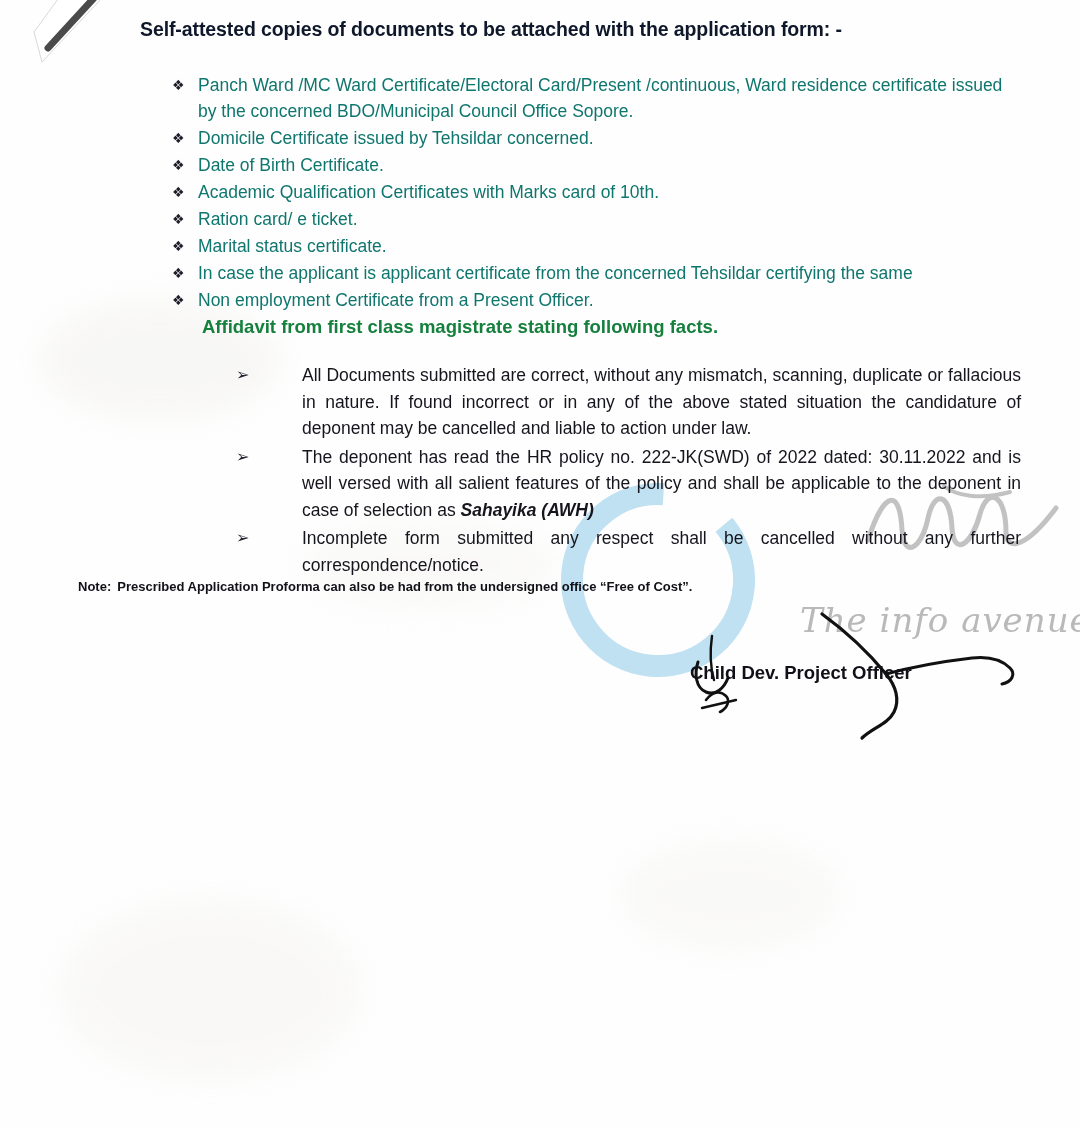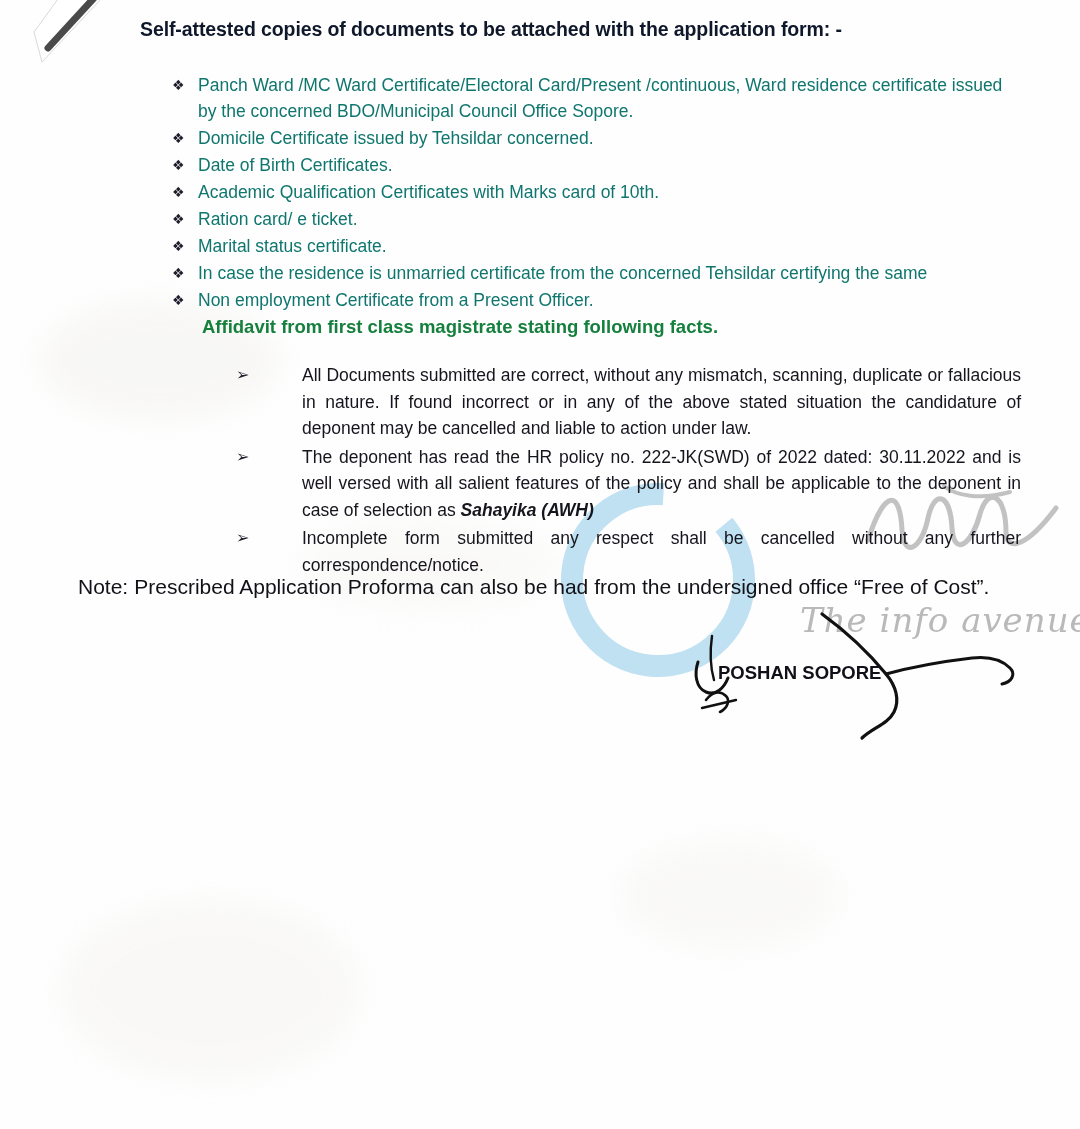--- a/index.html
+++ b/index.html
@@ -137,22 +137,22 @@
   }
   .aff-text b {
     font-weight: bold;
     font-style: italic;
   }
   .note {
     position: absolute;
     left: 78px;
     top: 574px;
     width: 945px;
-    font-size: 21px;
-    font-weight: normal;
+    font-size: 13px;
+    font-weight: bold;
     color: #111118;
     line-height: 25px;
   }
   .note .note-label {
     margin-right: 6px;
   }
   .signature-block {
     position: absolute;
     left: 690px;
     top: 660px;
@@ -207,37 +207,37 @@
       <div class="doc-item">
         <span class="doc-bullet">❖</span>
         <span class="doc-text">Panch Ward /MC Ward Certificate/Electoral Card/Present /continuous, Ward residence certificate issued by the concerned BDO/Municipal Council Office Sopore.</span>
       </div>
       <div class="doc-item">
         <span class="doc-bullet">❖</span>
         <span class="doc-text">Domicile Certificate issued by Tehsildar concerned.</span>
       </div>
       <div class="doc-item">
         <span class="doc-bullet">❖</span>
-        <span class="doc-text">Date of Birth Certificates.</span>
+        <span class="doc-text">Date of Birth Certificate.</span>
       </div>
       <div class="doc-item">
         <span class="doc-bullet">❖</span>
         <span class="doc-text">Academic Qualification Certificates with Marks card of 10th.</span>
       </div>
       <div class="doc-item">
         <span class="doc-bullet">❖</span>
         <span class="doc-text"> Ration card/ e ticket.</span>
       </div>
       <div class="doc-item">
         <span class="doc-bullet">❖</span>
         <span class="doc-text">Marital status certificate.</span>
       </div>
       <div class="doc-item">
         <span class="doc-bullet">❖</span>
-        <span class="doc-text">In case the residence is unmarried certificate from the concerned Tehsildar certifying the same</span>
+        <span class="doc-text">In case the applicant is applicant certificate from the concerned Tehsildar certifying the same</span>
       </div>
       <div class="doc-item">
         <span class="doc-bullet">❖</span>
         <span class="doc-text">Non employment Certificate from a Present Officer.</span>
       </div>
     </div>
 
     <div class="affidavit-title">
       <span>Affidavit from first class magistrate stating following facts</span><span>.</span>
     </div>
@@ -264,17 +264,17 @@
     <svg class="ink-signature" viewBox="0 0 360 150">
       <path d="M150 18 C172 34, 196 56, 214 78 C224 90, 228 104, 222 116 C216 128, 200 132, 190 142" fill="none" stroke="#111" stroke-width="3.2" stroke-linecap="round"></path>
       <path d="M214 78 C236 72, 266 66, 300 62 C318 60, 330 64, 338 72 C344 78, 340 86, 330 88" fill="none" stroke="#111" stroke-width="3" stroke-linecap="round"></path>
       <path d="M26 66 C22 78, 24 92, 34 96 C44 100, 52 92, 56 82" fill="none" stroke="#111" stroke-width="3" stroke-linecap="round"></path>
       <path d="M34 104 C40 96, 48 94, 54 100 C58 104, 56 112, 48 116" fill="none" stroke="#111" stroke-width="2.6" stroke-linecap="round"></path>
       <path d="M30 112 L64 104" fill="none" stroke="#111" stroke-width="2.4" stroke-linecap="round"></path>
       <path d="M40 40 C38 54, 38 70, 42 84" fill="none" stroke="#111" stroke-width="2.4" stroke-linecap="round"></path>
     </svg>
 
     <div class="signature-block">
-      <div class="sig-line2">POSHAN SOPORE</div>
+      <div class="sig-line1">Child Dev. Project Officer</div>
     </div>
 
   </div>
 </div>
 
 </body></html>

